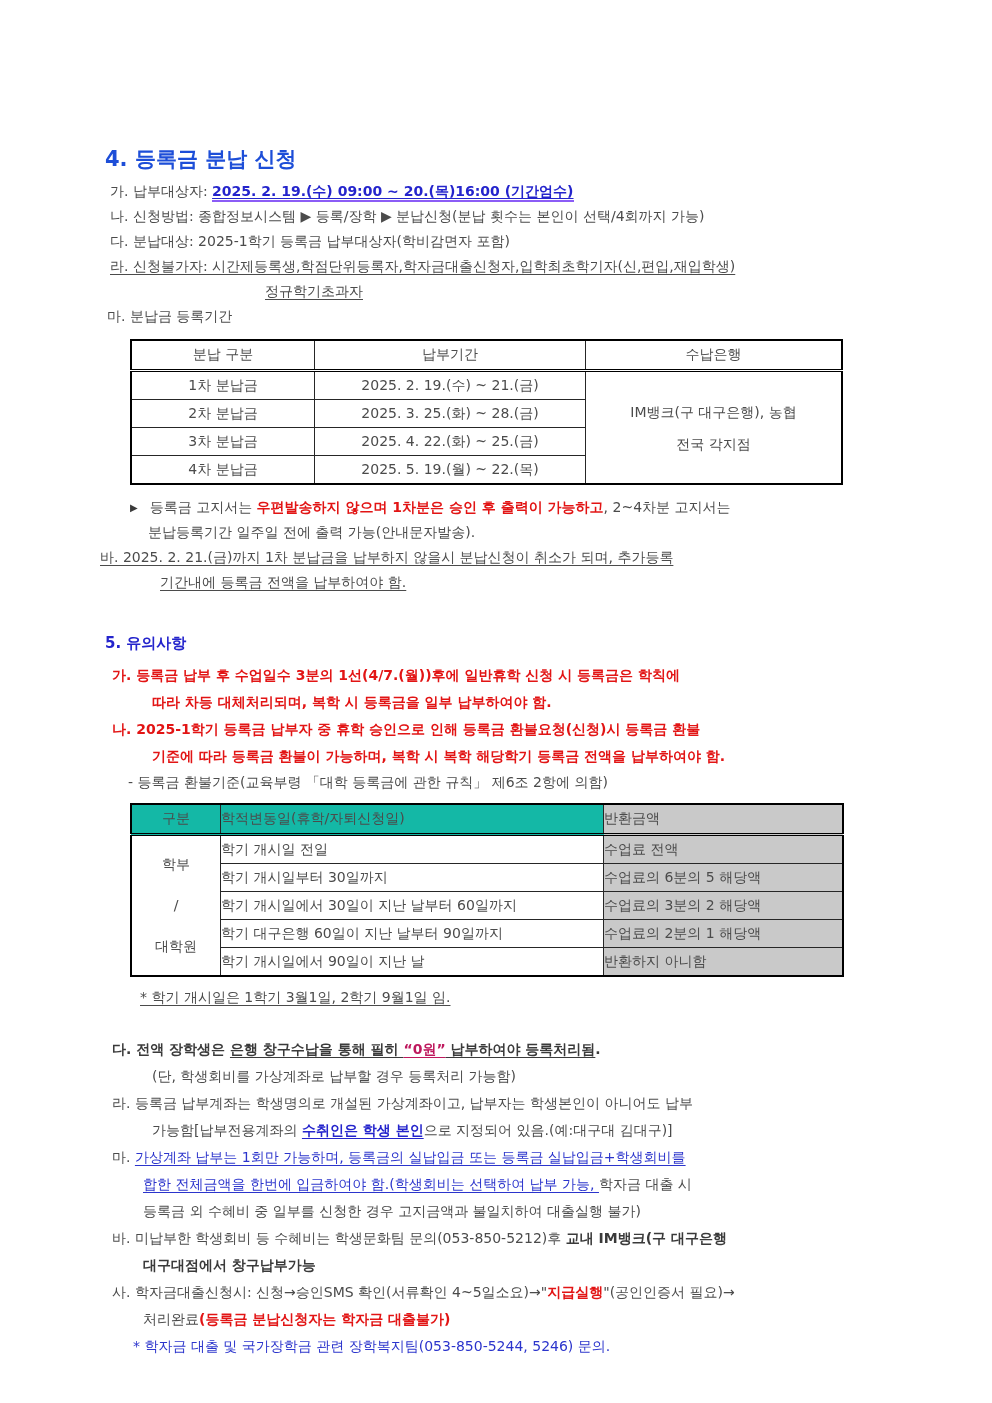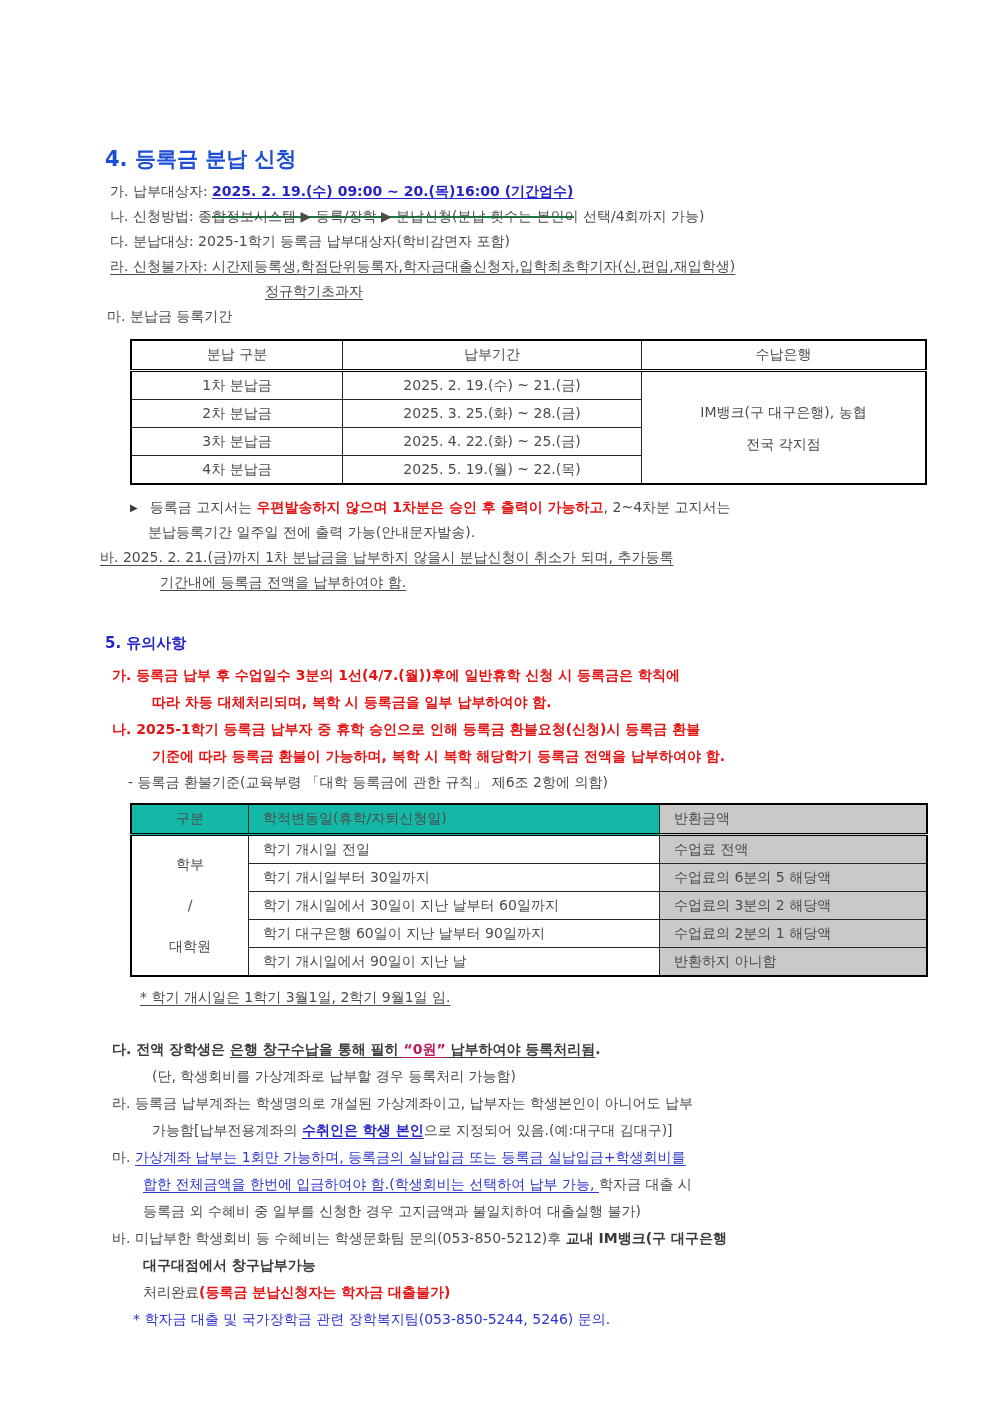--- a/index.html
+++ b/index.html
@@ -10,21 +10,21 @@
   }
   .doc{padding-top:147px;}
   .ln{margin:0;line-height:25px;white-space:nowrap;}
   
   .seg-n{}
   .seg-b{font-weight:bold;color:#3a3a3a;}
   .seg-u{text-decoration:underline;text-underline-offset:3px;}
   .seg-bu{font-weight:bold;color:#3a3a3a;text-decoration:underline;text-underline-offset:3px;}
   .seg-r{color:#e21414;font-weight:bold;}
   .seg-ru{color:#be185d;font-weight:bold;text-decoration:underline;text-underline-offset:3px;text-align:center;}
-  .seg-date{color:#2424cc;font-weight:bold;text-decoration:underline;text-underline-offset:2px;border-bottom:2px solid #15803d;padding-bottom:17px;}
+  .seg-date{color:#2424cc;font-weight:bold;text-decoration:underline;text-underline-offset:2px;border-bottom:2px solid #8b5cf6;padding-bottom:1px;}
   .seg-blb{color:#2424cc;font-weight:bold;text-decoration:underline;text-underline-offset:3px;}
   .seg-blu{color:#2b34cc;text-decoration:underline;text-underline-offset:3px;}
   .seg-bl{color:#2b34cc;}
   
   .t4{margin-left:105px;margin-bottom:7px;font-weight:bold;color:#1d4ed8;font-size:21px;}
   .i4{margin-left:110px;}
   .i4b{margin-left:265px;}
   .i4m{margin-left:107px;}
   .note{margin-left:130px;}
   .note2{margin-left:148px;}
@@ -34,21 +34,21 @@
   .i5{margin-left:112px;line-height:27px;}
   .c5{margin-left:152px;line-height:27px;}
   .dash{margin-left:128px;line-height:25px;}
   .star1{margin-left:140px;margin-top:7px;}
   .gap-top{margin-top:26px;}
   .c5s{margin-left:143px;line-height:27px;}
   .star2{margin-left:133px;line-height:27px;}
   .bullet{font-size:10px;vertical-align:1px;margin-right:12px;color:#3a3a3a;}
   
   table{border-collapse:collapse;border:2px solid #000;margin:10px 0 10px 130px;}
-  th,td{border:1px solid #262626;padding:0 14px;height:27px;font-weight:normal;color:#4b4b4b;font-size:14px;}
+  th,td{border:1px solid #262626;padding:0 0;height:27px;font-weight:normal;color:#4b4b4b;font-size:14px;}
   thead th{height:28px;border-bottom:3px double #000;text-align:center;}
   .tbl1 td{text-align:center;}
   .tbl1 .col-name{width:182px;}
   .tbl1 .col-period{width:270px;}
   .tbl1 .col-bank{width:255px;}
   .bank-cell div{line-height:32px;}
   .tbl2{margin-top:8px;margin-bottom:8px;}
   .tbl2 .col-group{width:88px;text-align:center;}
   .tbl2 .col-when{width:382px;text-align:left;}
   .tbl2 .col-amount{width:238px;text-align:left;background:#c9c9c9;}
@@ -153,16 +153,17 @@
   <p class="ln star1"><span class="seg-u">* 학기 개시일은 1학기 3월1일, 2학기 9월1일 임.</span></p>
   <p class="ln i5 gap-top"><span class="seg-b">다. 전액 장학생은 </span><span class="seg-bu">은행 창구수납을 통해 필히 </span><span class="seg-ru">“0원”</span><span class="seg-bu"> 납부하여야 등록처리됨</span><span class="seg-b">.</span></p>
   <p class="ln c5"><span class="seg-n">(단, 학생회비를 가상계좌로 납부할 경우 등록처리 가능함)</span></p>
   <p class="ln i5"><span class="seg-n">라. 등록금 납부계좌는 학생명의로 개설된 가상계좌이고, 납부자는 학생본인이 아니어도 납부</span></p>
   <p class="ln c5"><span class="seg-n">가능함[납부전용계좌의 </span><span class="seg-blb">수취인은 학생 본인</span><span class="seg-n">으로 지정되어 있음.(예:대구대 김대구)]</span></p>
   <p class="ln i5"><span class="seg-n">마. </span><span class="seg-blu">가상계좌 납부는 1회만 가능하며, 등록금의 실납입금 또는 등록금 실납입금+학생회비를</span></p>
   <p class="ln c5s"><span class="seg-blu">합한 전체금액을 한번에 입금하여야 함.(학생회비는 선택하여 납부 가능, </span><span class="seg-n">학자금 대출 시</span></p>
   <p class="ln c5s"><span class="seg-n">등록금 외 수혜비 중 일부를 신청한 경우 고지금액과 불일치하여 대출실행 불가)</span></p>
   <p class="ln i5"><span class="seg-n">바. 미납부한 학생회비 등 수혜비는 학생문화팀 문의(053-850-5212)후 </span><span class="seg-b">교내 IM뱅크(구 대구은행</span></p>
   <p class="ln c5s"><span class="seg-b">대구대점에서 창구납부가능</span></p>
+  <p class="ln i5"><span class="seg-n">사. 학자금대출신청시: 신청→승인SMS 확인(서류확인 4~5일소요)→"</span><span class="seg-r">지급실행</span><span class="seg-n">"(공인인증서 필요)→</span></p>
   <p class="ln c5s"><span class="seg-n">처리완료</span><span class="seg-r">(등록금 분납신청자는 학자금 대출불가)</span></p>
   <p class="ln star2"><span class="seg-bl">* 학자금 대출 및 국가장학금 관련 장학복지팀(053-850-5244, 5246) 문의.</span></p>
 
 </div>
 
 </body></html>

